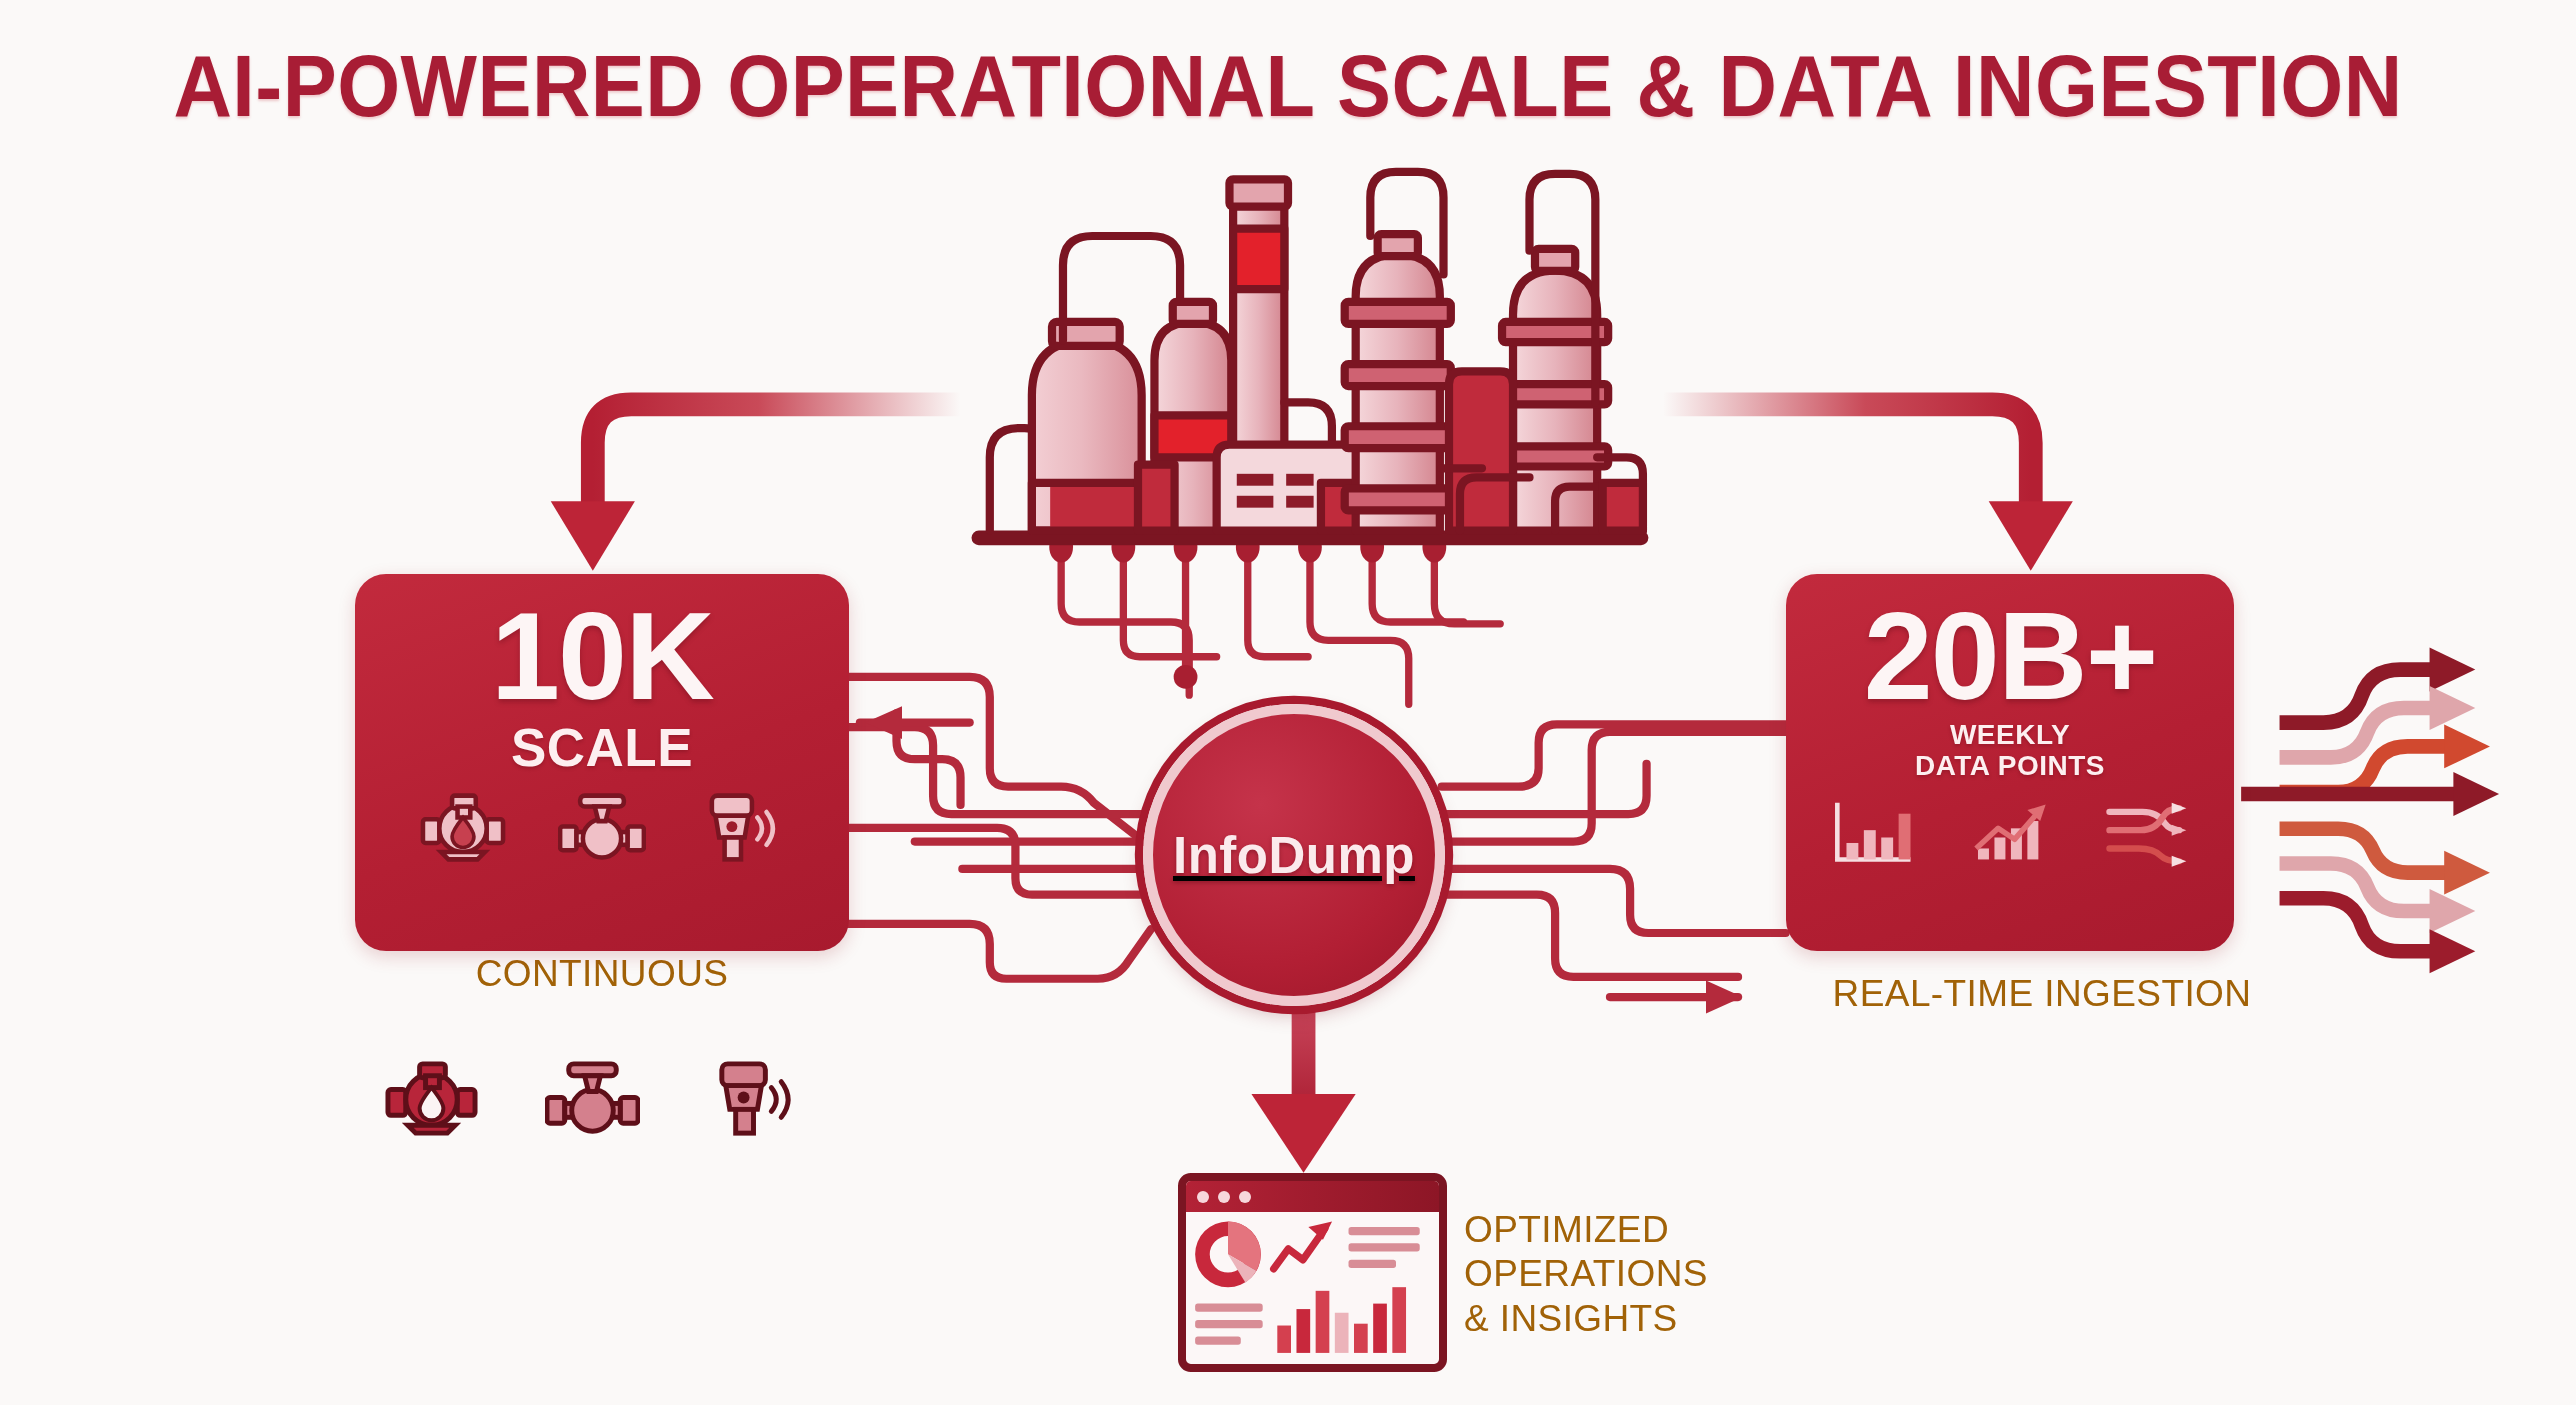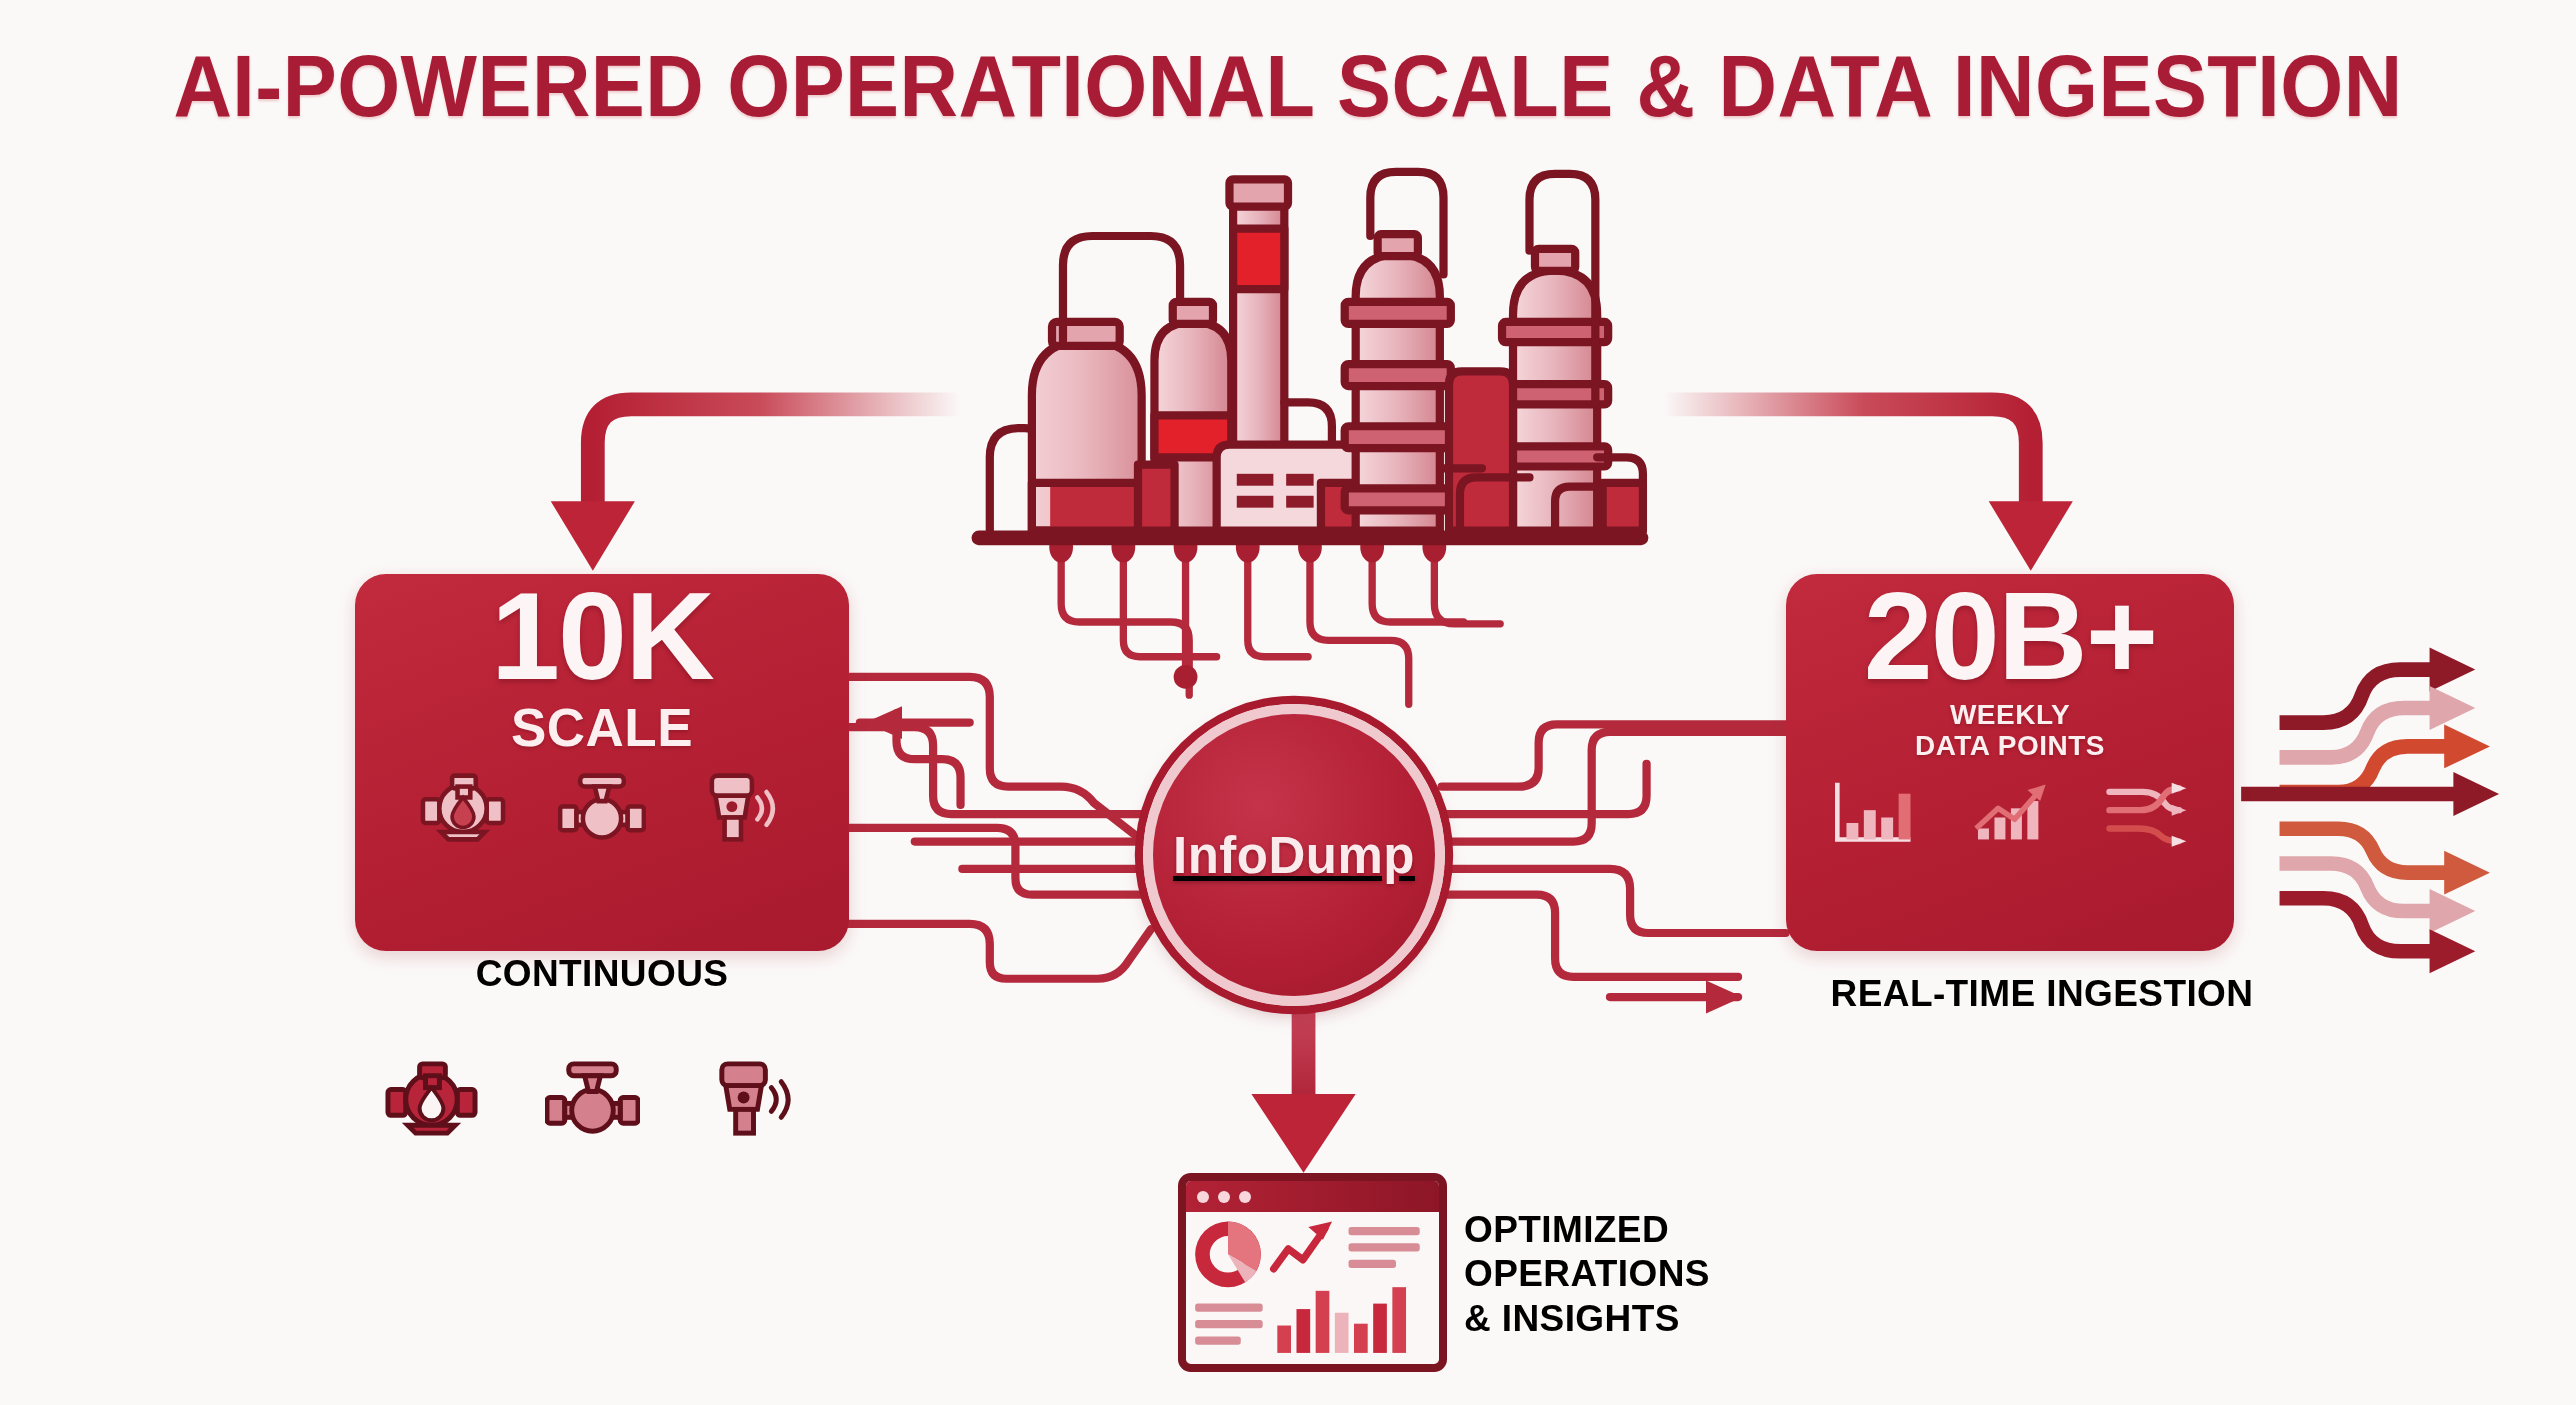--- a/index.html
+++ b/index.html
@@ -38,20 +38,21 @@
   
   .stat-card {
     position: absolute;
     border-radius: 31px;
     background: linear-gradient(160deg, #c22a3d 0%, #b41f33 55%, #a81a2e 100%);
     box-shadow: 0 5.5px 16.5px rgba(150,25,40,0.18);
     display: flex;
     flex-direction: column;
     align-items: center;
     justify-content: flex-start;
+    padding-top: 20px;
     box-sizing: border-box;
   }
   .stat-card.left  { left: 355px;  top: 574px; width: 494px; height: 377px; }
   .stat-card.right { left: 1786px; top: 574px; width: 448px; height: 377px; }
 
   .stat-big {
     color: #fdf5f5;
     font-size: 124px;
     font-weight: bold;
     line-height: 1.0;
@@ -74,23 +75,23 @@
     display: flex;
     gap: 51px;
     align-items: flex-end;
     justify-content: center;
     margin-top: 16.5px;
   }
 
   
   .caption {
     position: absolute;
-    color: #000000;
+    color: #a16207;
     font-size: 37px;
-    font-weight: bold;
+    font-weight: normal;
     line-height: 1.22;
     letter-spacing: 0.4px;
     text-align: center;
   }
   .caption.left  { left: 355px; top: 951px; width: 494px; }
   .caption.right { left: 1786px; top: 971px; width: 512px; text-align: center; }
   .caption.bottom {
     left: 1464px; top: 1208px; width: 384px;
     text-align: left; font-size: 37px; line-height: 1.2;
   }

